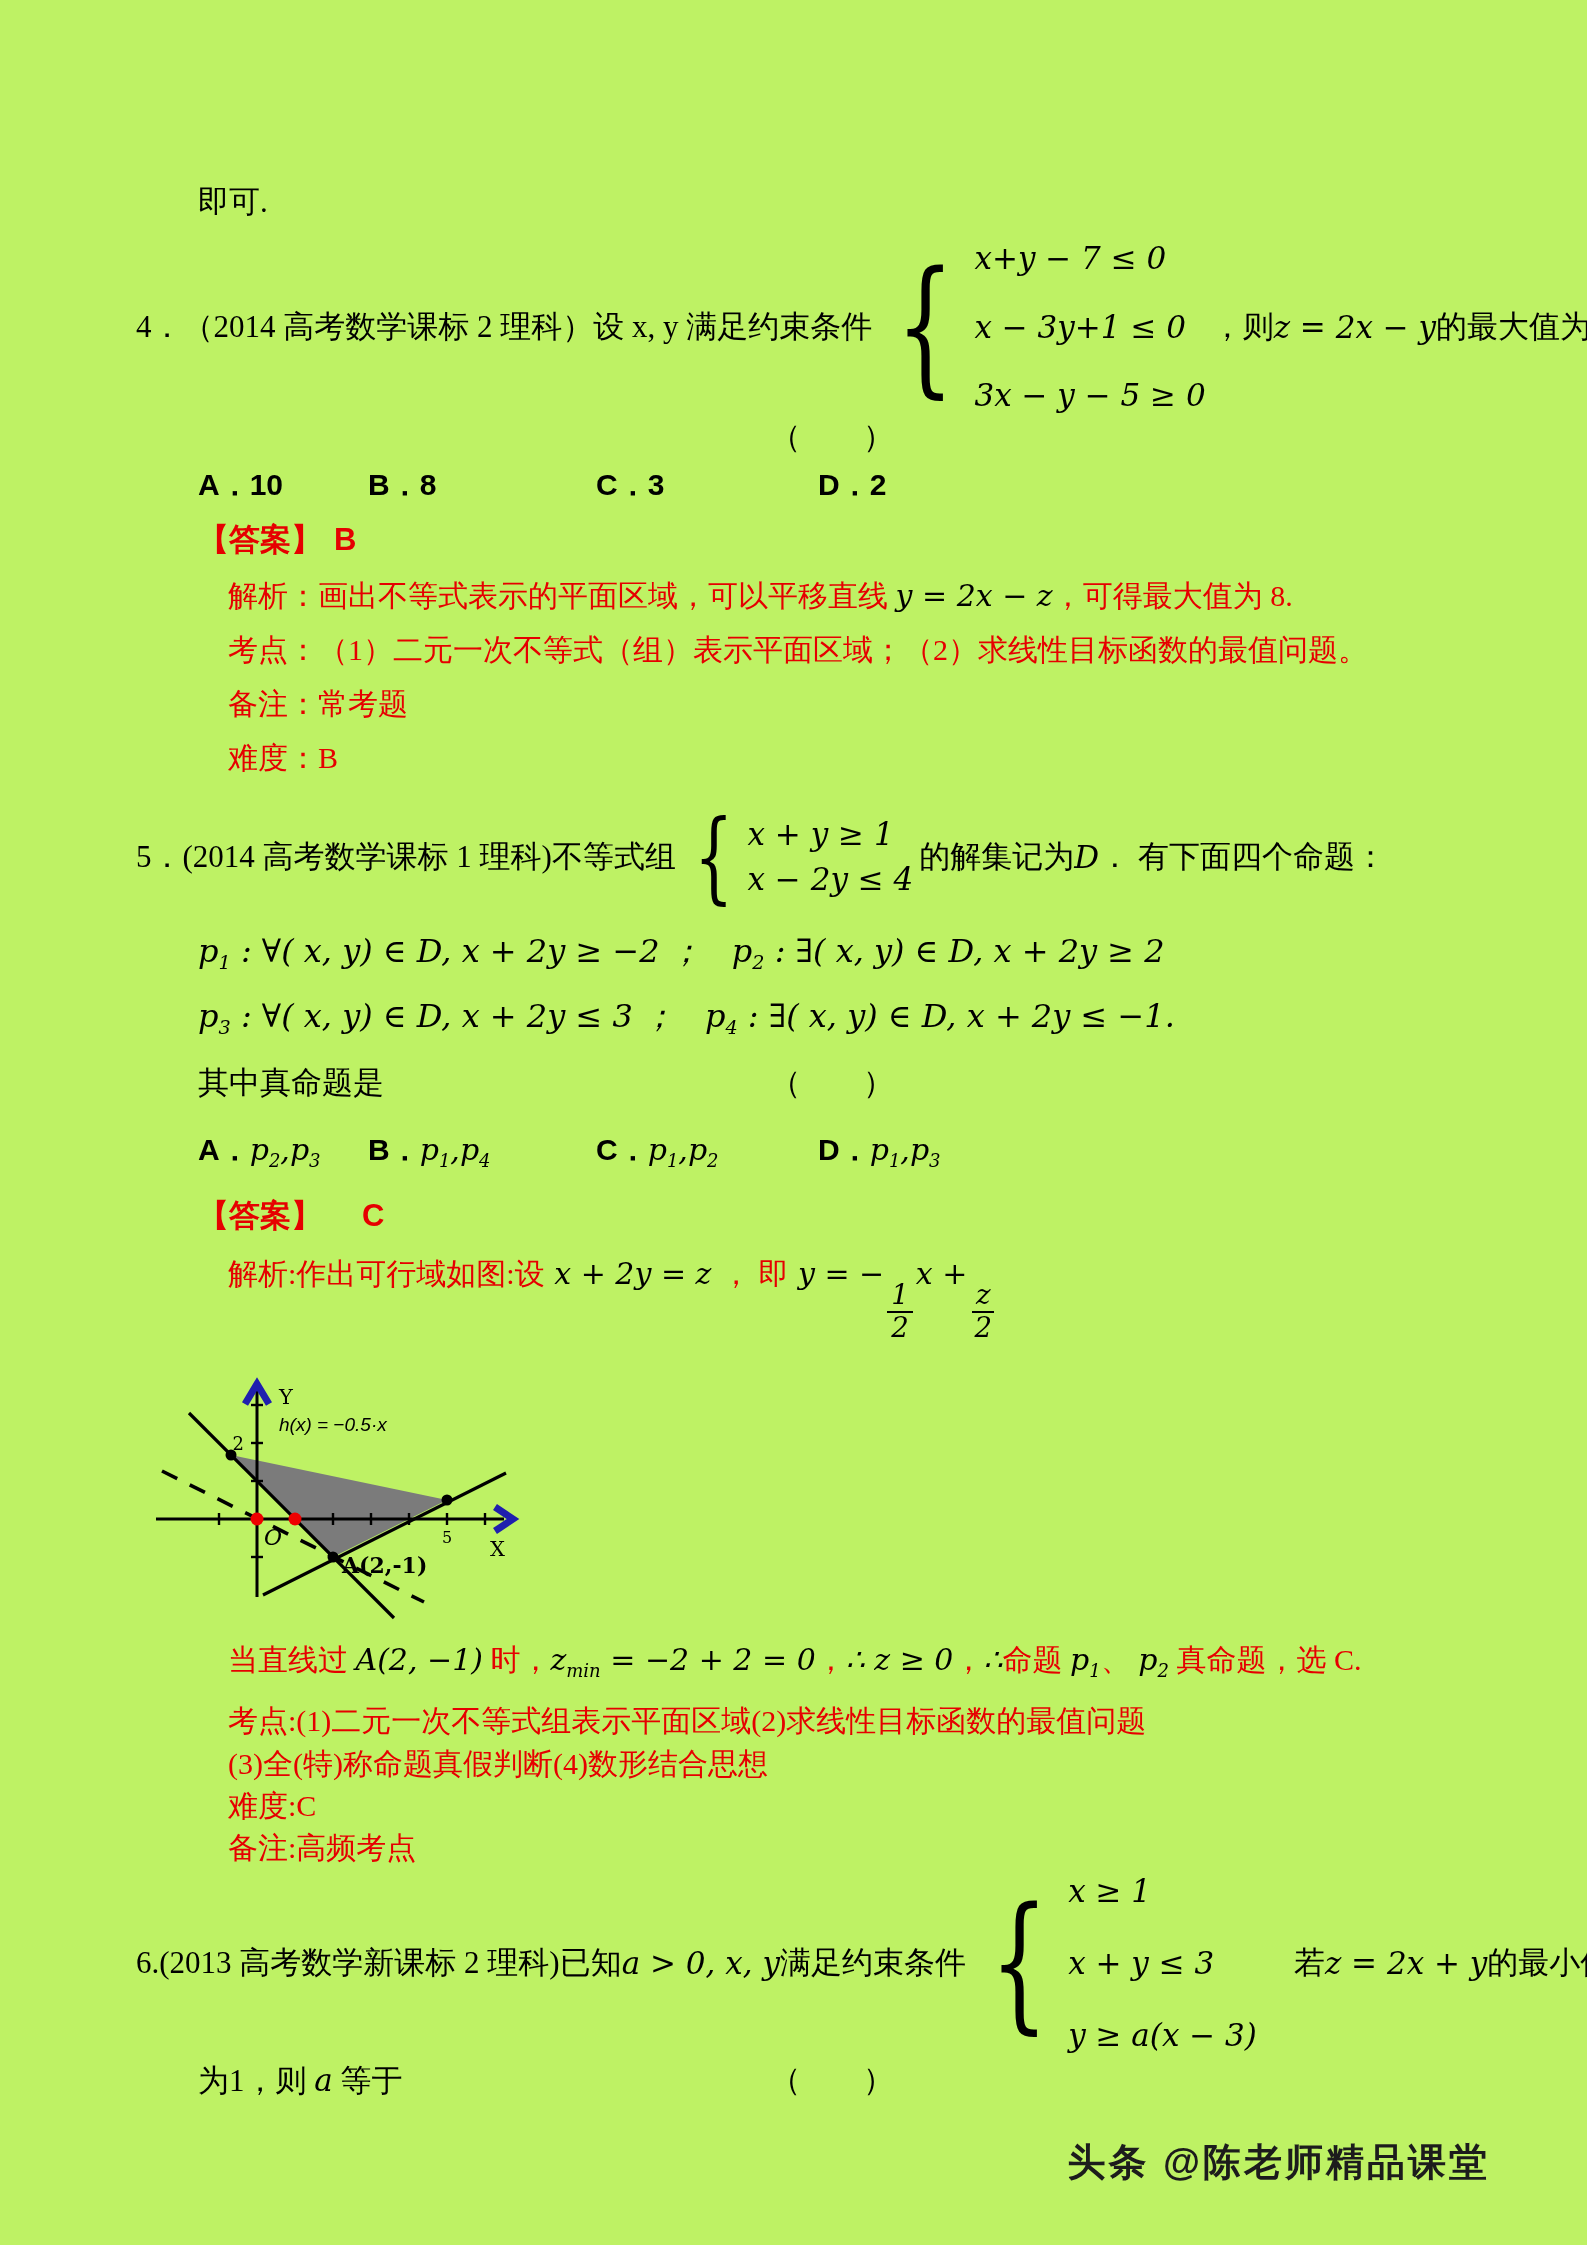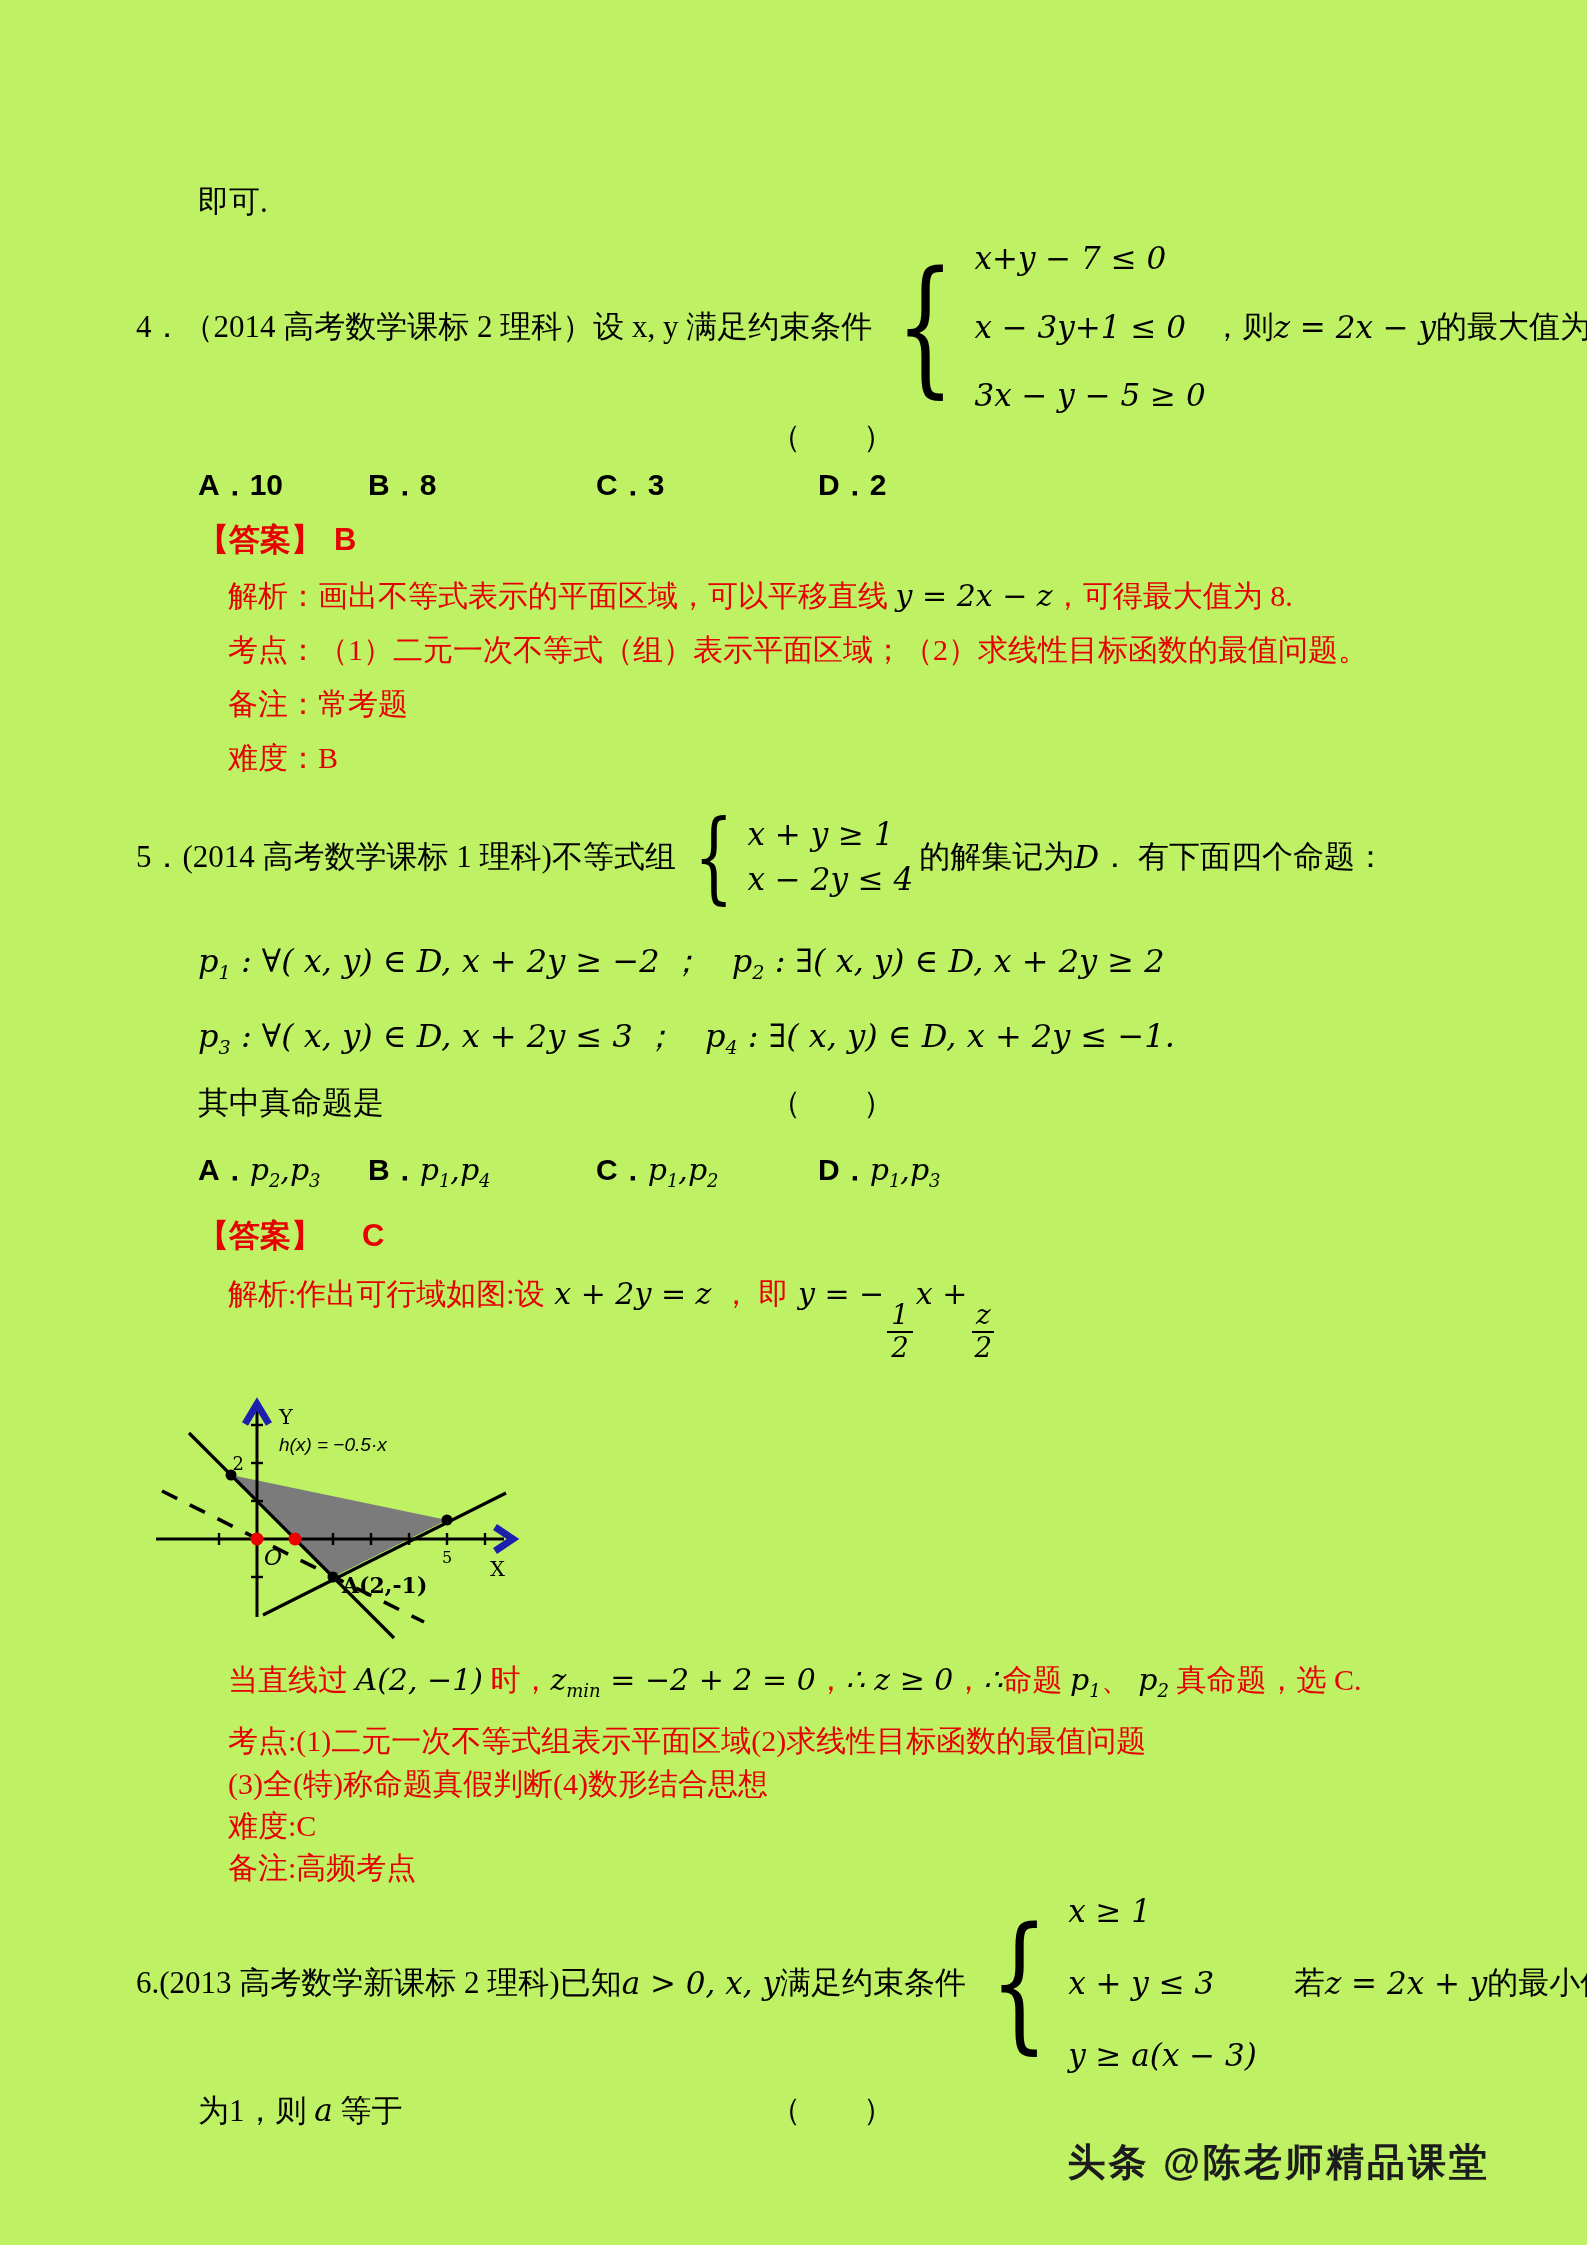--- a/index.html
+++ b/index.html
@@ -26,21 +26,21 @@
   .optrow{display:flex;margin-left:62px;margin-top:8px;font-size:30px;white-space:nowrap;}
   .o1{width:170px;}.o2{width:228px;}.o3{width:222px;}
   .optlabel{font-family:"Liberation Sans","DejaVu Sans",sans-serif;font-weight:700;}
   .optplain{font-family:"Liberation Sans","DejaVu Sans",sans-serif;font-weight:700;}
   .ansrow{margin-top:16px;margin-left:62px;}
   .ansrow .lbl{color:#e60000;font-weight:700;}
   .ansrow .val{color:#e60000;font-weight:700;margin-left:12px;font-family:"Liberation Sans","DejaVu Sans",sans-serif;}
   .ansrow .valwide{margin-left:40px;}
   .redline{color:#e60000;margin-top:15px;margin-left:92px;font-size:30px;}
   .tight{margin-top:5px;}
-  .pline{margin-left:62px;margin-top:30px;font-size:32px;white-space:nowrap;}
+  .pline{margin-left:62px;margin-top:20px;font-size:32px;white-space:nowrap;}
   .psep{display:inline-block;width:30px;}
   
   .frac{display:inline-flex;flex-direction:column;align-items:center;vertical-align:-0.72em;line-height:1.1;font-size:0.92em;margin:0 3px;}
   .frac .num{border-bottom:2px solid #000;padding:0 4px;}
   .frac .den{padding:0 4px;}
   .relrow{position:relative;}
   .abs-paren{position:absolute;left:572px;top:0;}
   .graphbox{margin-left:6px;margin-top:14px;}
   .footer{
     position:absolute;right:97px;top:2138px;
@@ -212,21 +212,21 @@
         <span class="math">x ≥ 1</span>
         <span class="math">x + y ≤ 3</span>
         <span class="math">y ≥ a(x − 3)</span>
       </span>
     </span>
     <span>　若 </span>
       <span class="math">z = 2x + y</span>
       <span> 的最小值</span>
   </div>
 
-  <div class="indent relrow" style="margin-top:14px;">
+  <div class="indent relrow" style="margin-top:4px;">
     <span>为1，则 </span><span class="math">a</span><span> 等于</span>
     <span class="abs-paren">（　　）</span>
   </div>
 
   <div class="footer">
     <span>头条 @陈老师精品课堂</span>
   </div>
 
 </div>
 

